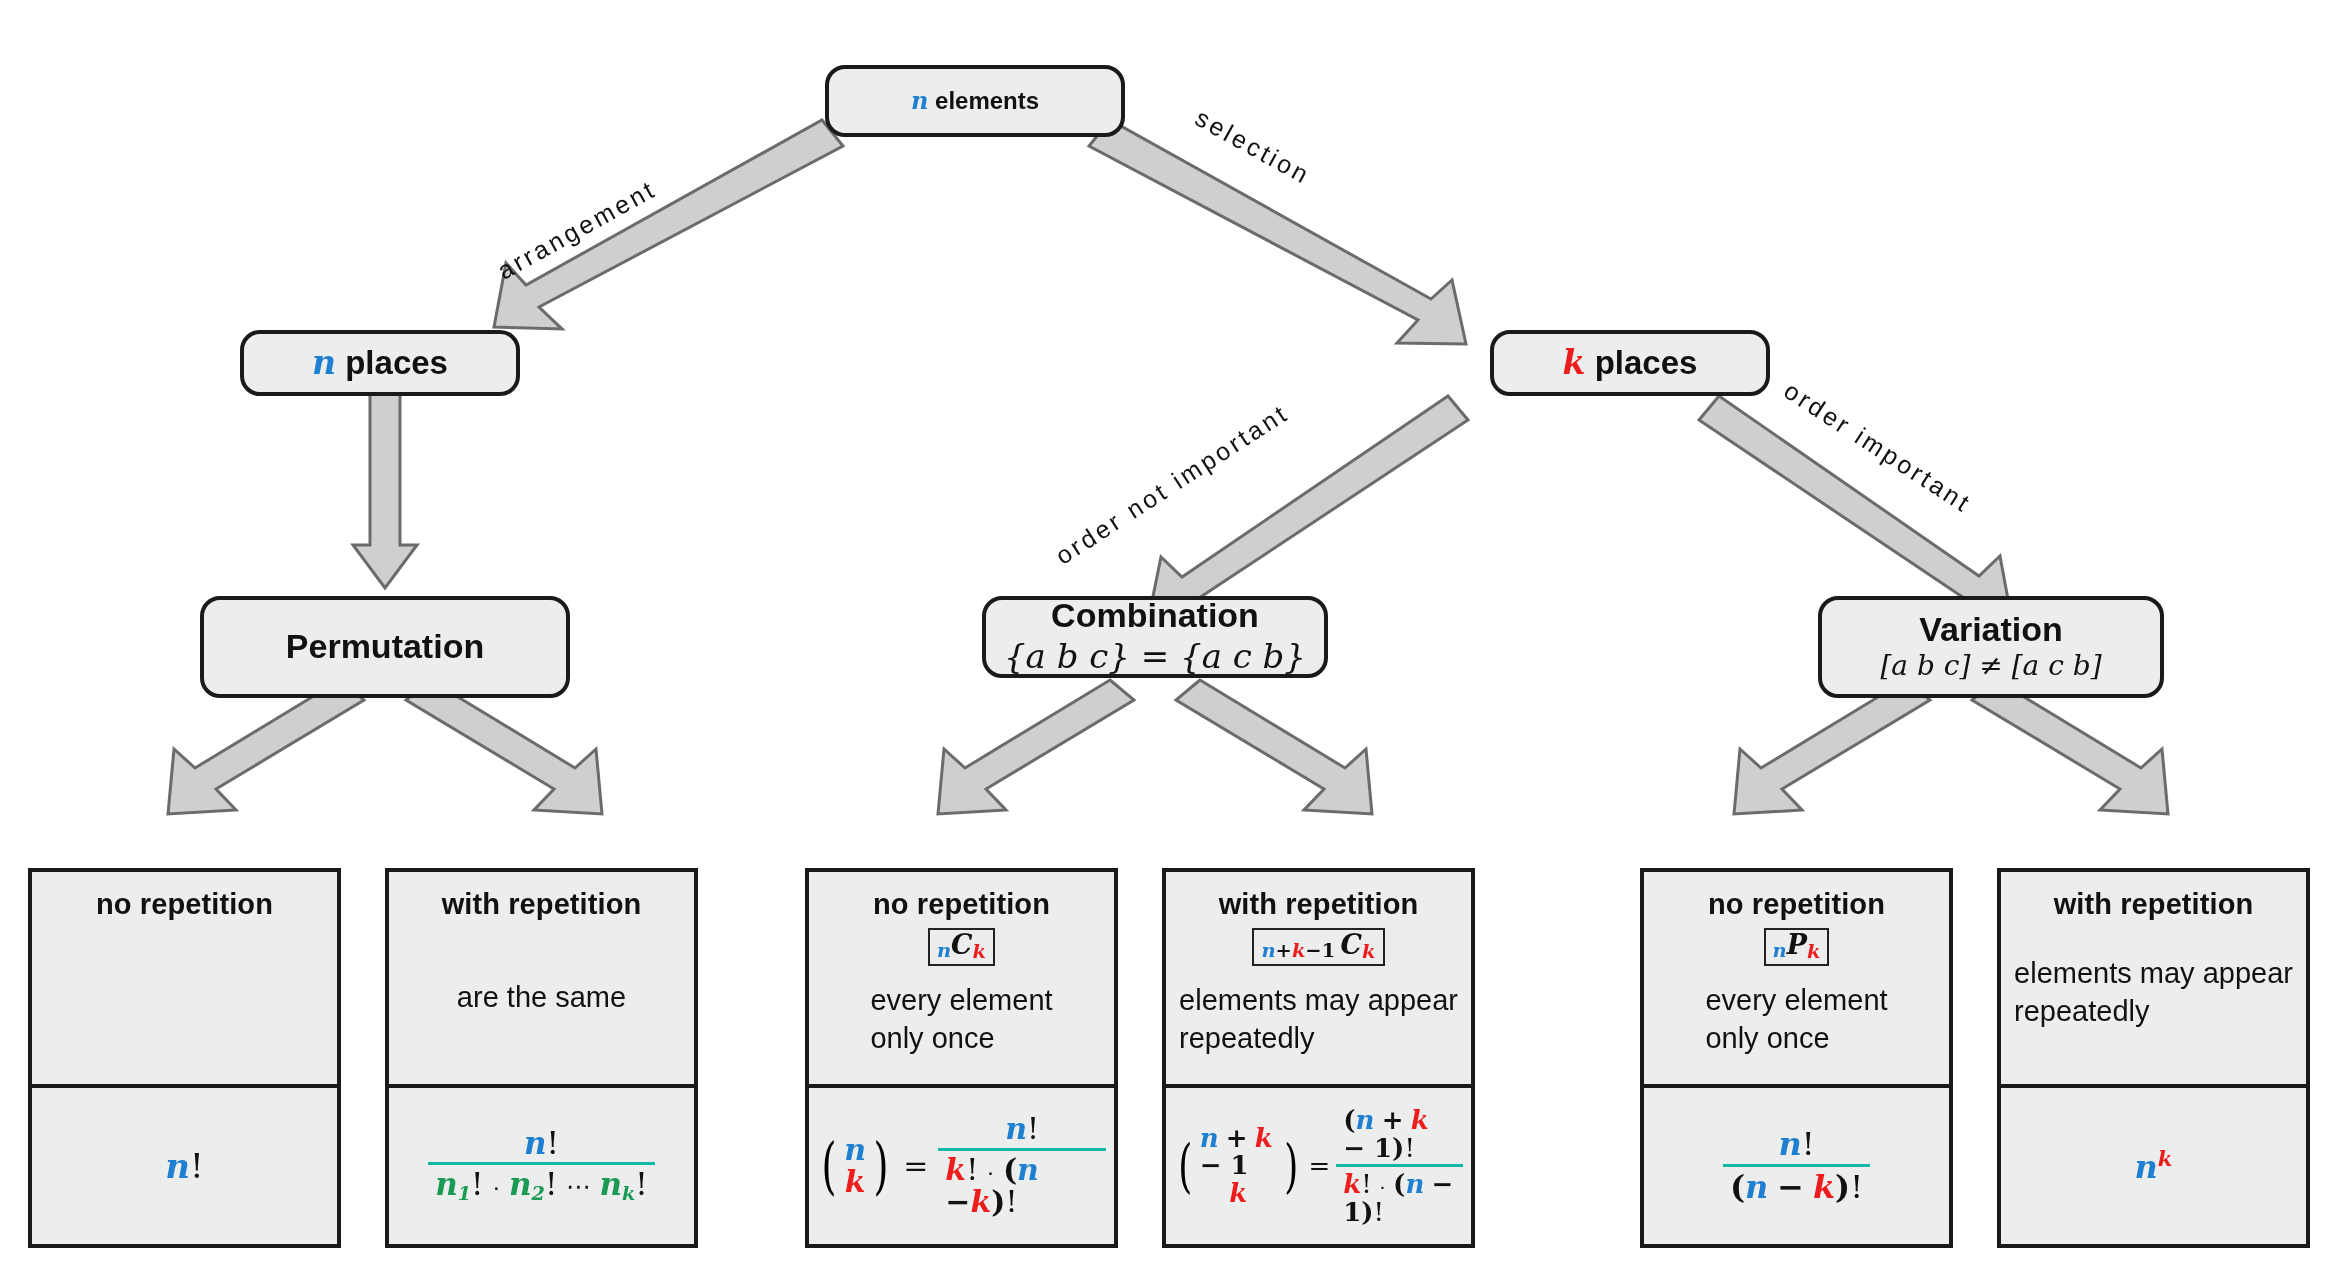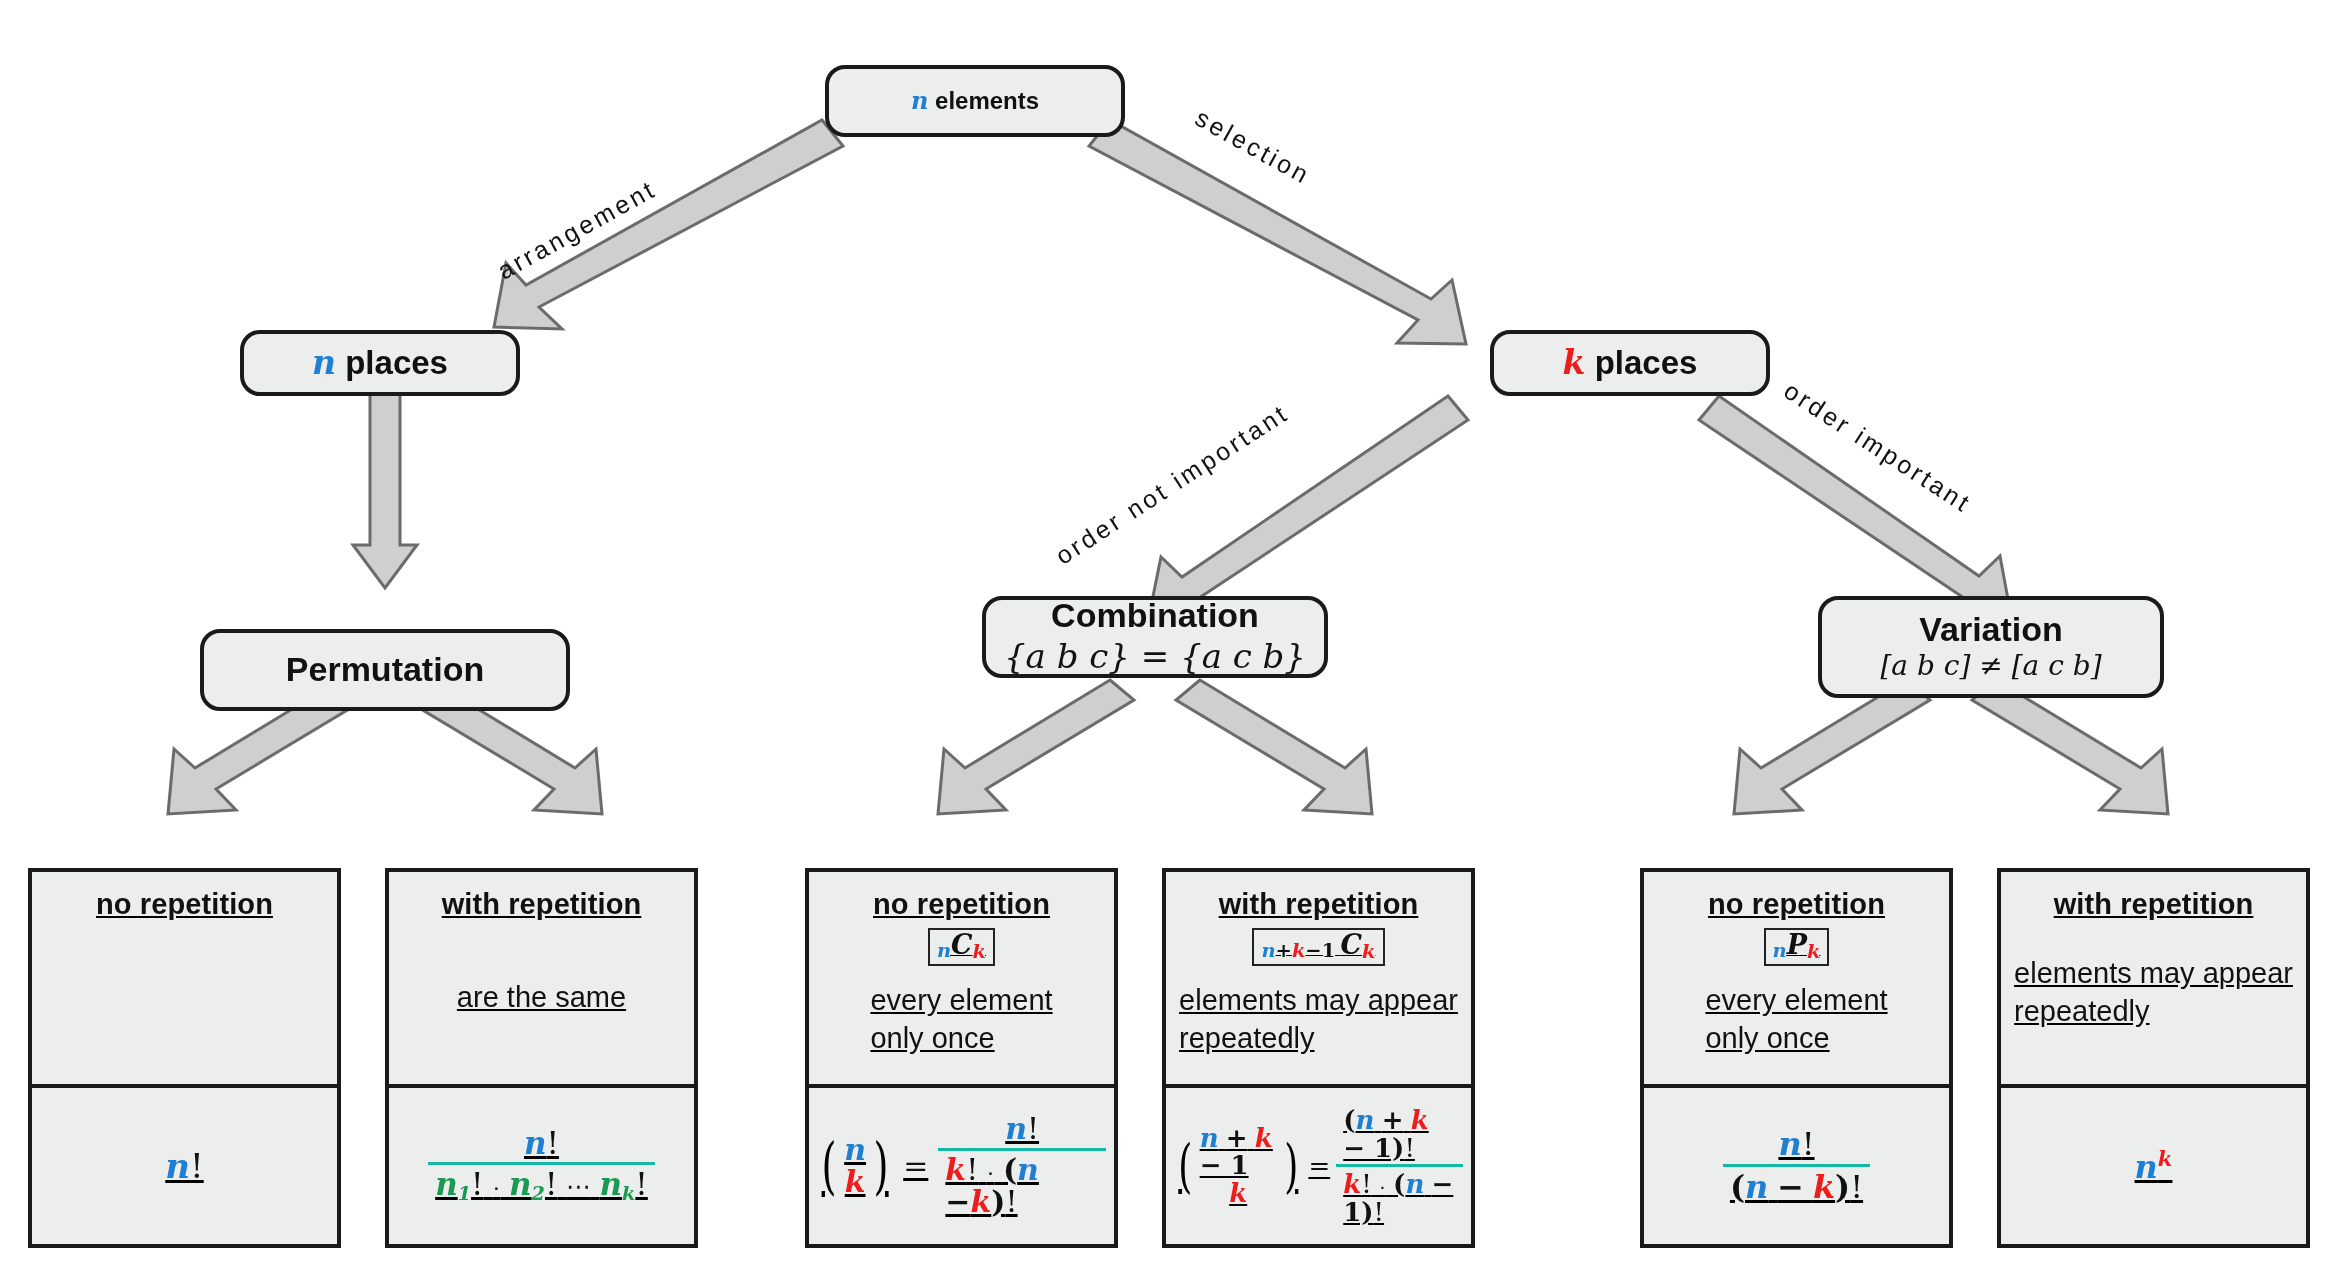--- a/index.html
+++ b/index.html
@@ -18,21 +18,21 @@
     text-align:center;z-index:5;
   }
   .round{border-radius:20px;}
   .node .title{font-weight:bold;color:#111;line-height:1.05;}
   .node .sub{color:#111;}
 
   
   .card{
     position:absolute;box-sizing:border-box;
     background:#eceded;border:4px solid #1a1a1a;
-    display:flex;flex-direction:column;z-index:5;text-decoration:underline;
+    display:flex;flex-direction:column;z-index:5;
   }
   .card .upper{
     flex:1 1 auto;display:flex;flex-direction:column;
     align-items:center;justify-content:flex-start;
     padding:16px 10px 10px;position:relative;
   }
   .card .lower{
     border-top:4px solid #1a1a1a;
     height:148px;flex:0 0 148px;
     display:flex;align-items:center;justify-content:center;padding:4px 8px;
@@ -135,21 +135,21 @@
     </div>
   </div>
 
   <div class="node round" style="left:1450px;top:330px;width:280px;height:66px;margin-left:40px;">
     <div class="title" style="font-size:33px;">
       <span class="mb red">k</span>
       <span>places</span>
     </div>
   </div>
 
-  <div class="node round" style="left:200px;top:596px;width:370px;height:82px;margin-top:33px;">
+  <div class="node round" style="left:200px;top:596px;width:370px;height:102px;">
     <div class="title" style="font-size:34px;">Permutation</div>
   </div>
 
   <div class="node round" style="left:982px;top:596px;width:346px;height:82px;">
     <div class="title" style="font-size:34px;">Combination</div>
     <div class="sub m" style="font-size:34px;margin-top:2px;">{a b c} = {a c b}</div>
   </div>
 
   <div class="node round" style="left:1818px;top:596px;width:346px;height:102px;">
     <div class="title" style="font-size:34px;">Variation</div>

